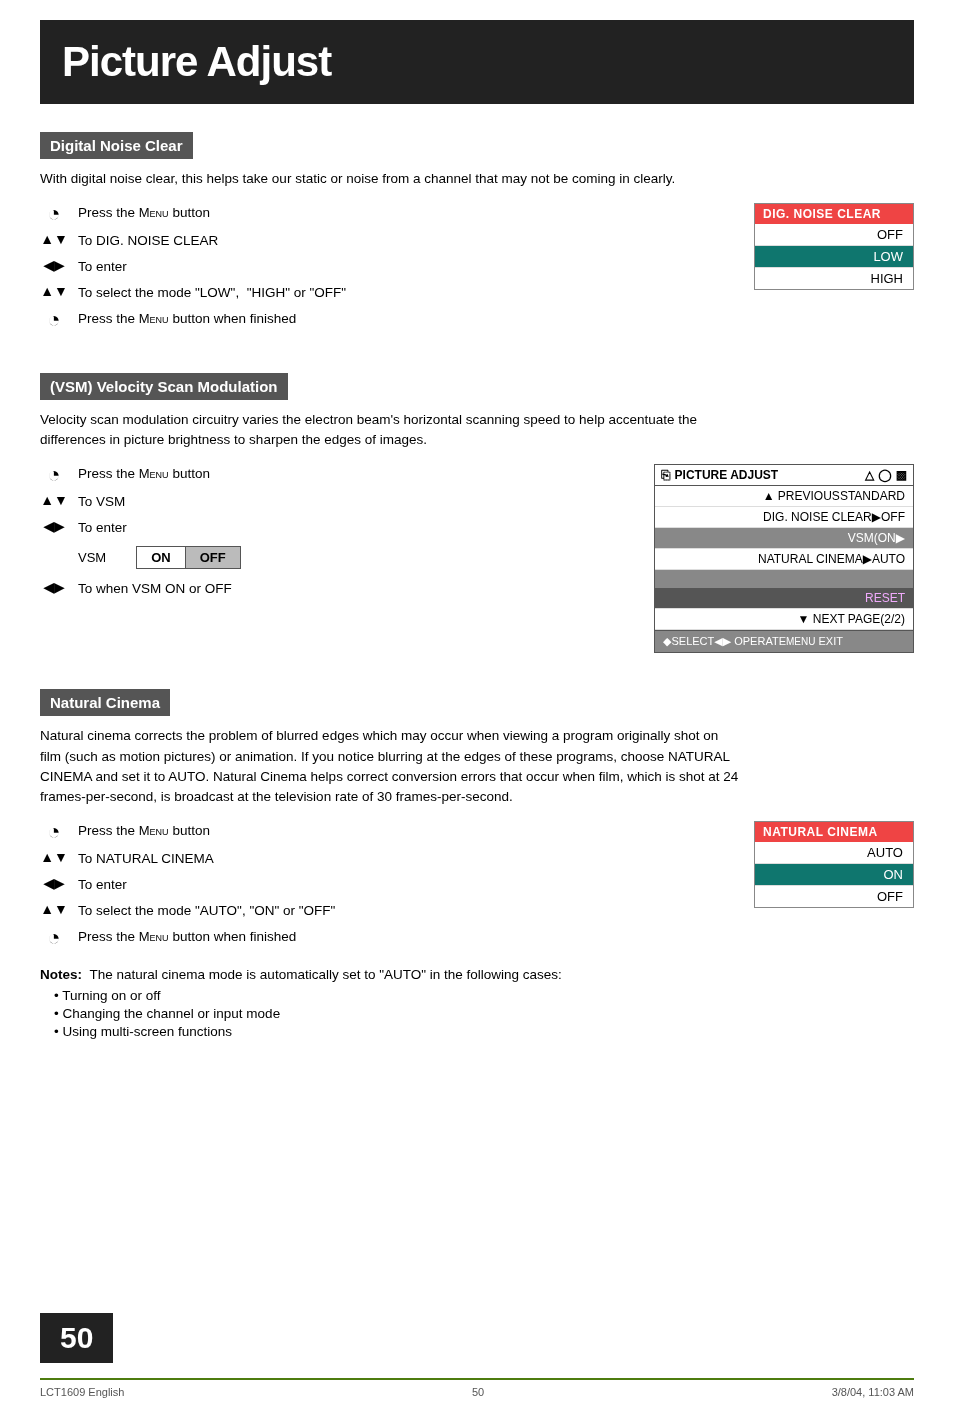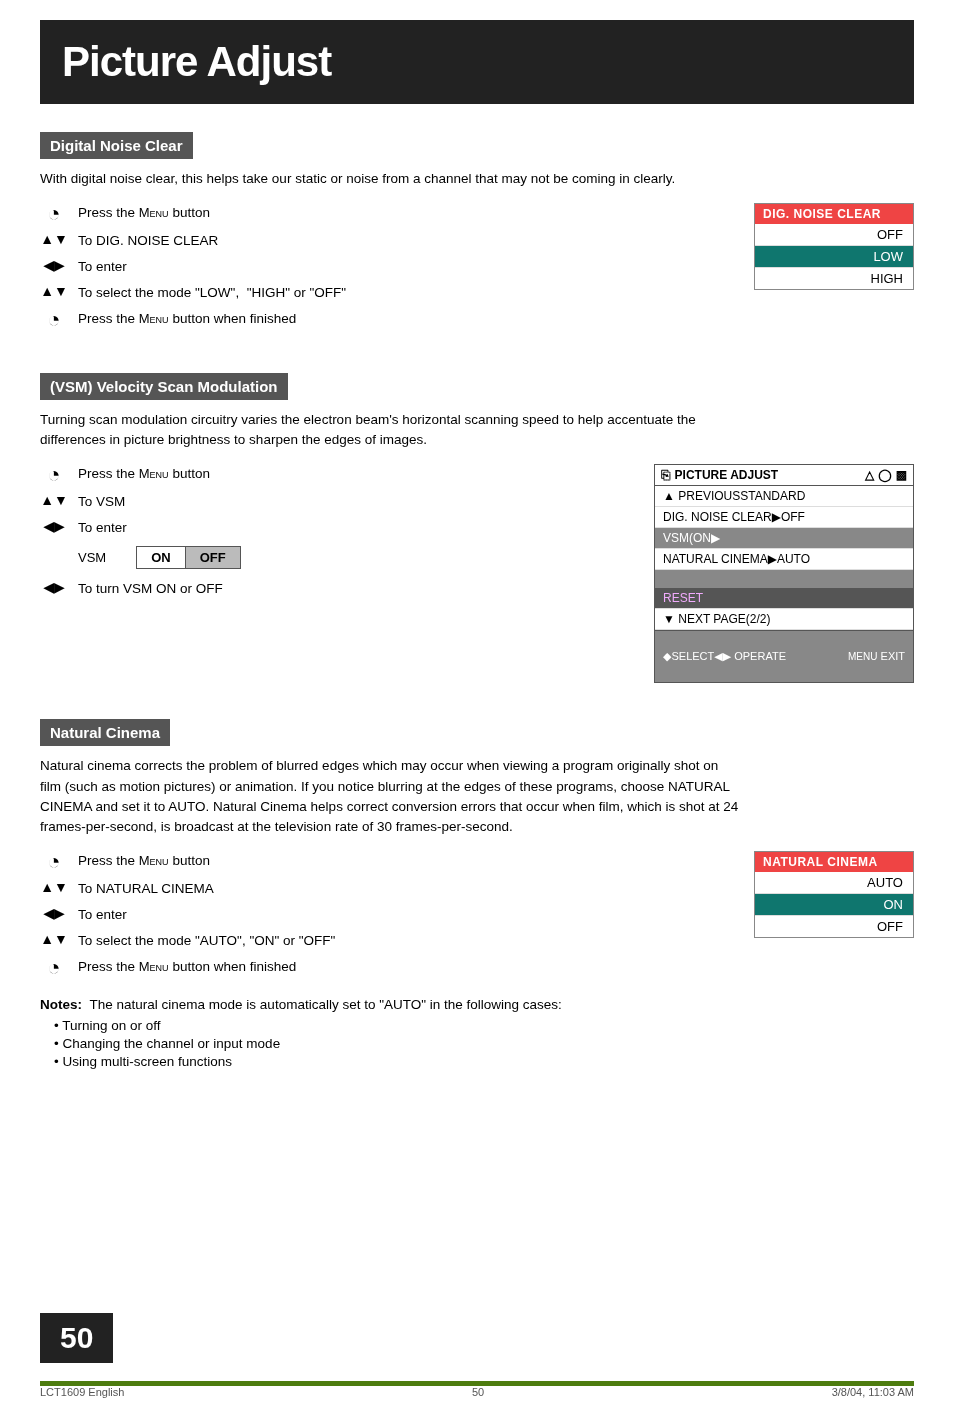--- a/index.html
+++ b/index.html
@@ -179,40 +179,40 @@
       display: flex;
       align-items: center;
       gap: 4px;
     }
     .big-menu-title-icons {
       display: flex;
       gap: 4px;
     }
     .big-menu-row {
       display: flex;
-      justify-content: flex-start;
+      justify-content: flex-end;
       padding: 3px 8px;
       border-bottom: 1px solid #ddd;
       font-size: 12px;
     }
     .big-menu-row:last-child {
       border-bottom: none;
     }
     .big-menu-row.highlighted {
       background: #888;
       color: #fff;
     }
     .big-menu-row.dark-row {
       background: #555;
       color: #f0abfc;
     }
     .big-menu-footer {
       display: flex;
-      justify-content: space-between;
-      padding: 19px 8px;
+      justify-content: flex-start;
+      padding: 4px 8px;
       background: #888;
       color: #fff;
       font-size: 11px;
       border-top: 1px solid #555;
     }
     .big-menu-empty {
       padding: 6px 8px;
       color: #fff;
       background: #888;
       min-height: 18px;
@@ -234,21 +234,22 @@
     
     .footer-line {
       position: absolute;
       bottom: 20px;
       left: 40px;
       right: 40px;
       display: flex;
       justify-content: space-between;
       font-size: 11px;
       color: #555;
-      border-top: 5px solid #4d7c0f;
+      border-top: 2px solid #4d7c0f;
+      padding-top: 6px;
     }
 
     .compass-icon {
       font-size: 22px;
       line-height: 1;
     }
 
     
     .notes-block {
       margin-top: 12px;
@@ -326,21 +327,21 @@
         <div class="menu-box-title">DIG. NOISE CLEAR</div>
         <div class="menu-box-item">OFF</div>
         <div class="menu-box-item highlighted">LOW</div>
         <div class="menu-box-item">HIGH</div>
       </div>
     </div>
   </div>
 
   <div class="section">
     <div class="section-header">(VSM) Velocity Scan Modulation</div>
-    <p class="section-desc">Turning scan modulation circuitry varies the electron beam's horizontal scanning speed to help accentuate the differences in picture brightness to sharpen the edges of images.</p>
+    <p class="section-desc">Velocity scan modulation circuitry varies the electron beam's horizontal scanning speed to help accentuate the differences in picture brightness to sharpen the edges of images.</p>
 
     <div class="steps-area">
       <div class="steps-list">
 
         <div class="step-row">
           <span class="step-icon compass-icon">◔</span>
           <span class="step-text">Press the <span class="small-caps">Menu</span> button</span>
         </div>
 
         <div class="step-row">
@@ -356,21 +357,21 @@
         <div class="vsm-indicator">
           <span class="vsm-label">VSM</span>
           <div class="vsm-buttons">
             <span class="vsm-btn active">ON</span>
             <span class="vsm-btn inactive">OFF</span>
           </div>
         </div>
 
         <div class="step-row">
           <span class="step-icon arrow-lr">◀▶</span>
-          <span class="step-text">To turn VSM ON or OFF</span>
+          <span class="step-text">To when VSM ON or OFF</span>
         </div>
 
       </div>
 
       <div class="big-menu-box">
         <div class="big-menu-title-row">
           <div class="big-menu-title-left">
             <span>⎘</span>
             <span>PICTURE ADJUST</span>
           </div>

